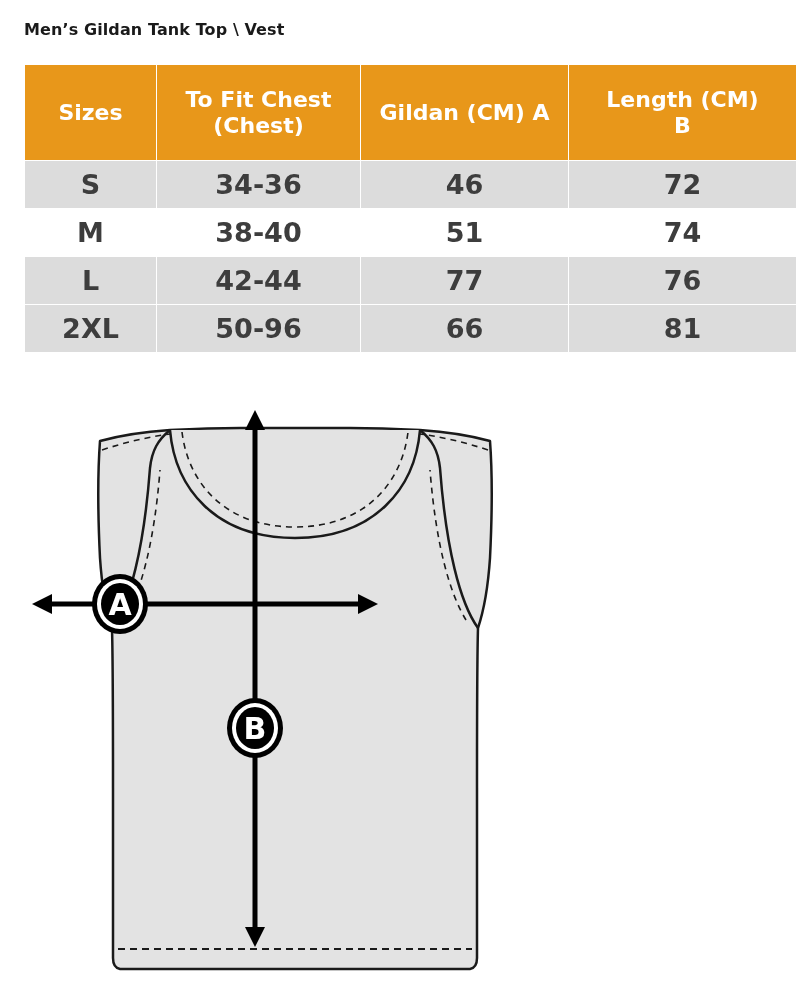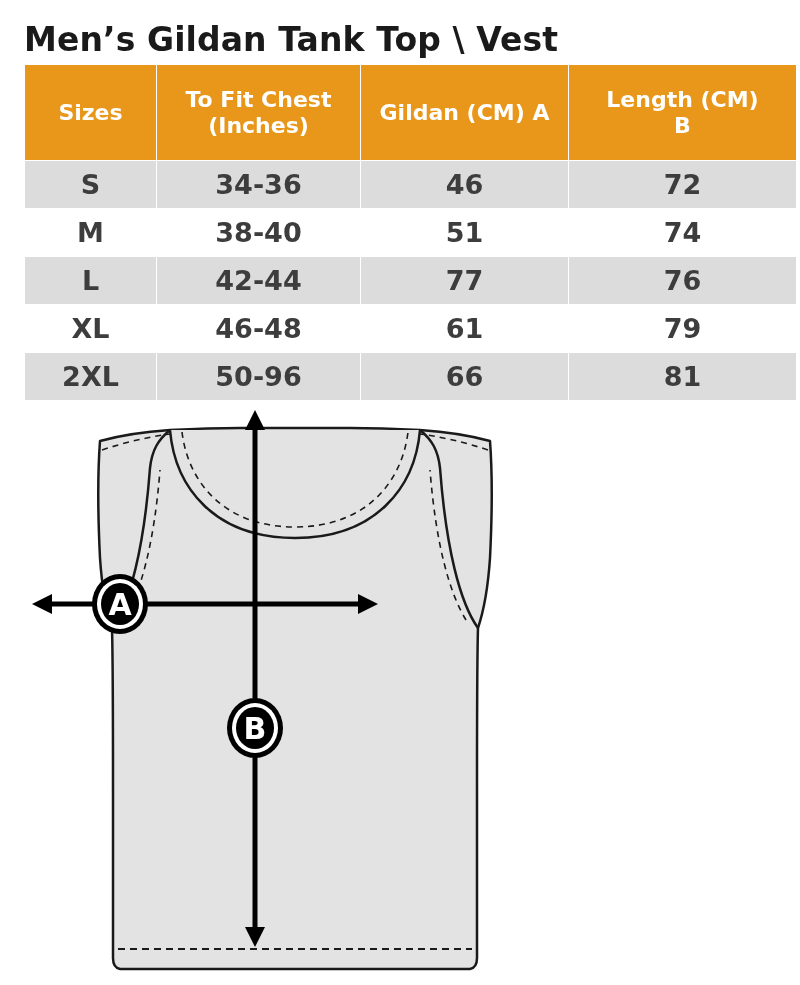--- a/index.html
+++ b/index.html
@@ -18,21 +18,21 @@
   .page {
     width: 800px;
     height: 985px;
     position: relative;
     box-sizing: border-box;
   }
   .title {
     position: absolute;
     left: 24px;
     top: 20px;
-    font-size: 33px;
+    font-size: 16px;
     font-weight: bold;
     letter-spacing: 0.1px;
     color: #1a1a1a;
     white-space: nowrap;
   }
   table.size-table {
     position: absolute;
     left: 24px;
     top: 64px;
     width: 752px;
@@ -92,21 +92,21 @@
 <div class="page">
 
   <div class="title">Men’s Gildan Tank Top \ Vest</div>
 
   <table class="size-table">
     <thead>
       <tr>
         <th class="col-sizes">Sizes</th>
         <th class="col-chest">
           <span>To Fit Chest</span><br>
-          <span>(Inches)</span>
+          <span>(Chest)</span>
         </th>
         <th class="col-width">Gildan (CM) A</th>
         <th class="col-length">
           <span>Length  (CM)</span><br>
           <span>B</span>
         </th>
       </tr>
     </thead>
     <tbody>
       <tr class="row-odd">
@@ -119,26 +119,20 @@
         <td>M</td>
         <td>38-40</td>
         <td>51</td>
         <td>74</td>
       </tr>
       <tr class="row-odd">
         <td>L</td>
         <td>42-44</td>
         <td>77</td>
         <td>76</td>
-      </tr>
-      <tr class="row-even">
-        <td>XL</td>
-        <td>46-48</td>
-        <td>61</td>
-        <td>79</td>
       </tr>
       <tr class="row-odd">
         <td>2XL</td>
         <td>50-96</td>
         <td>66</td>
         <td>81</td>
       </tr>
     </tbody>
   </table>
 

